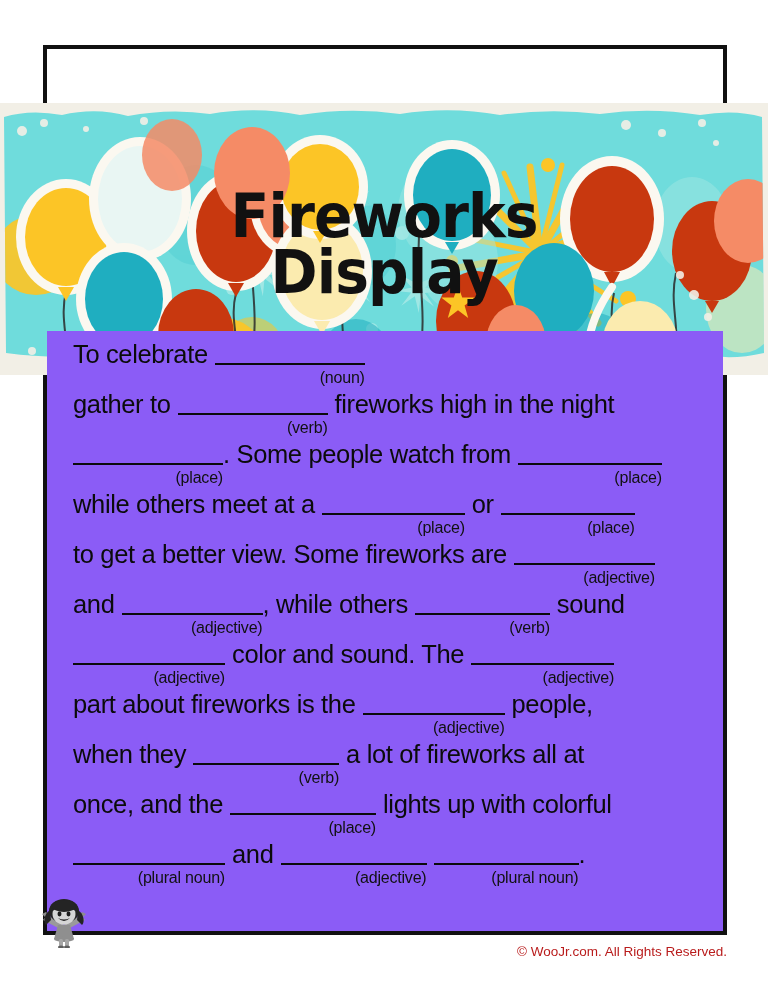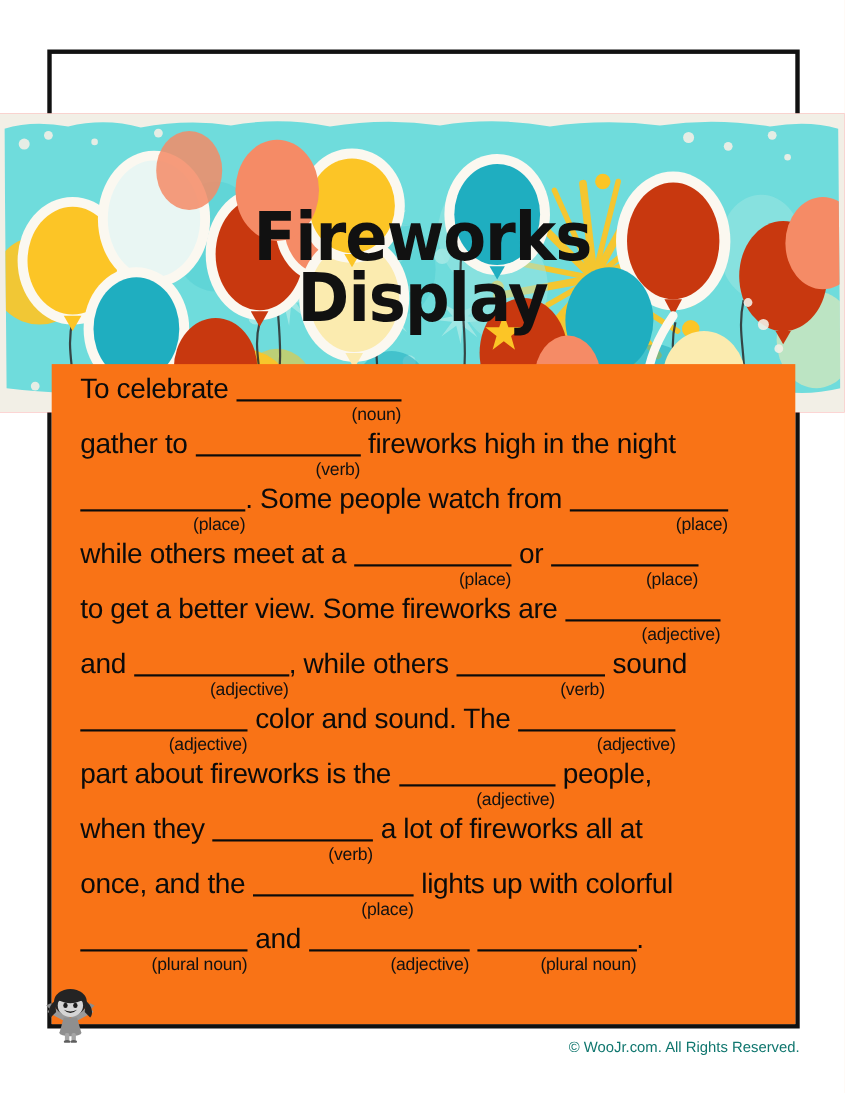--- a/index.html
+++ b/index.html
@@ -76,21 +76,21 @@
   
   #madlib-body {
     position: absolute;
     left: 47px;
     top: 331px;
     width: 676px;
     height: 600px;
     z-index: 4;
     padding: 6px 24px 0 26px;
     box-sizing: border-box;
-    background: #f97316;
+    background: #8b5cf6;
   }
   .madlib-line {
     height: 50px;
     display: flex;
     align-items: flex-start;
     white-space: nowrap;
   }
   .txt {
     font-family: "Liberation Sans", sans-serif;
     font-size: 25.5px;
@@ -126,21 +126,21 @@
   }
   .sp { display: inline-block; width: 7px; }
 
   
   #copyright {
     position: absolute;
     right: 41px;
     top: 944px;
     font-family: "Liberation Sans", sans-serif;
     font-size: 13.5px;
-    color: #0f766e;
+    color: #b91c1c;
     z-index: 6;
   }
   #mascot {
     position: absolute;
     left: 38px;
     top: 898px;
     width: 52px;
     height: 50px;
     z-index: 7;
   }

